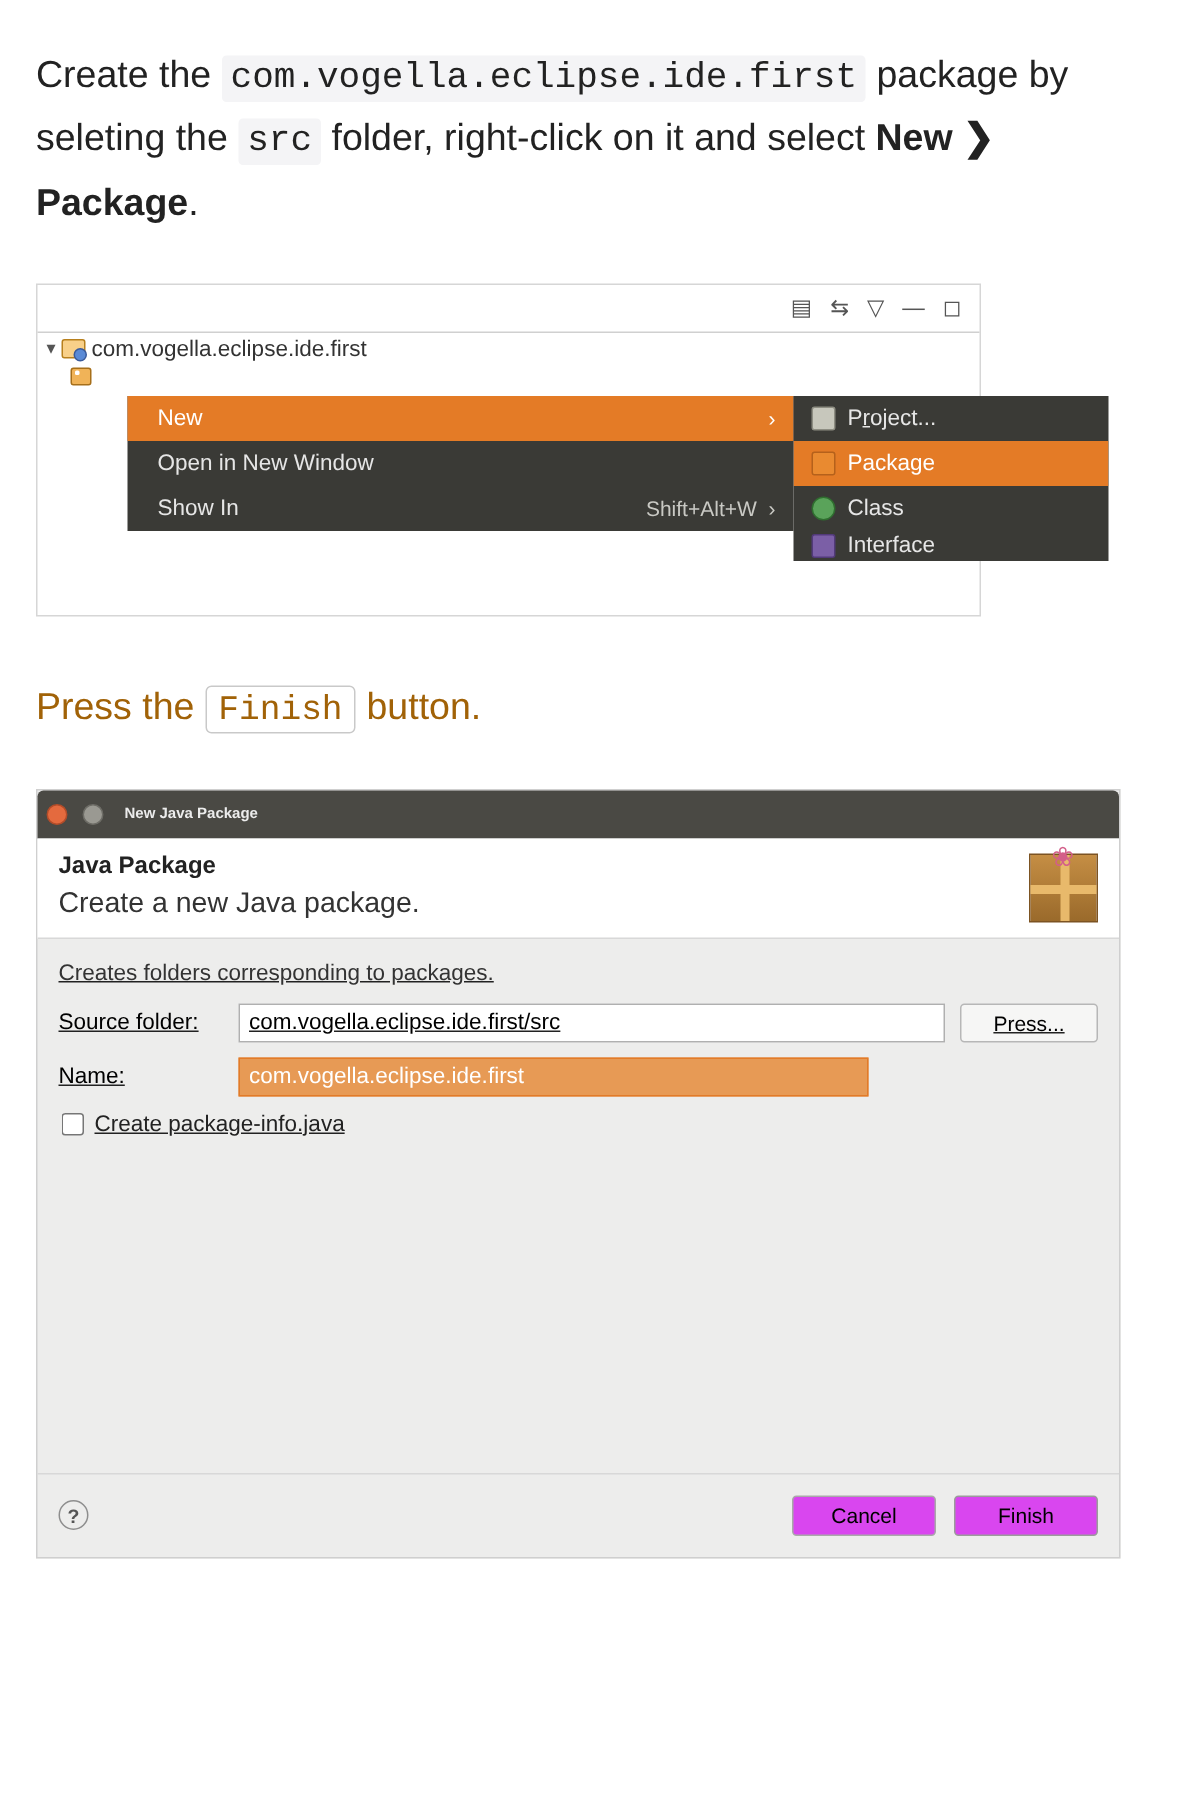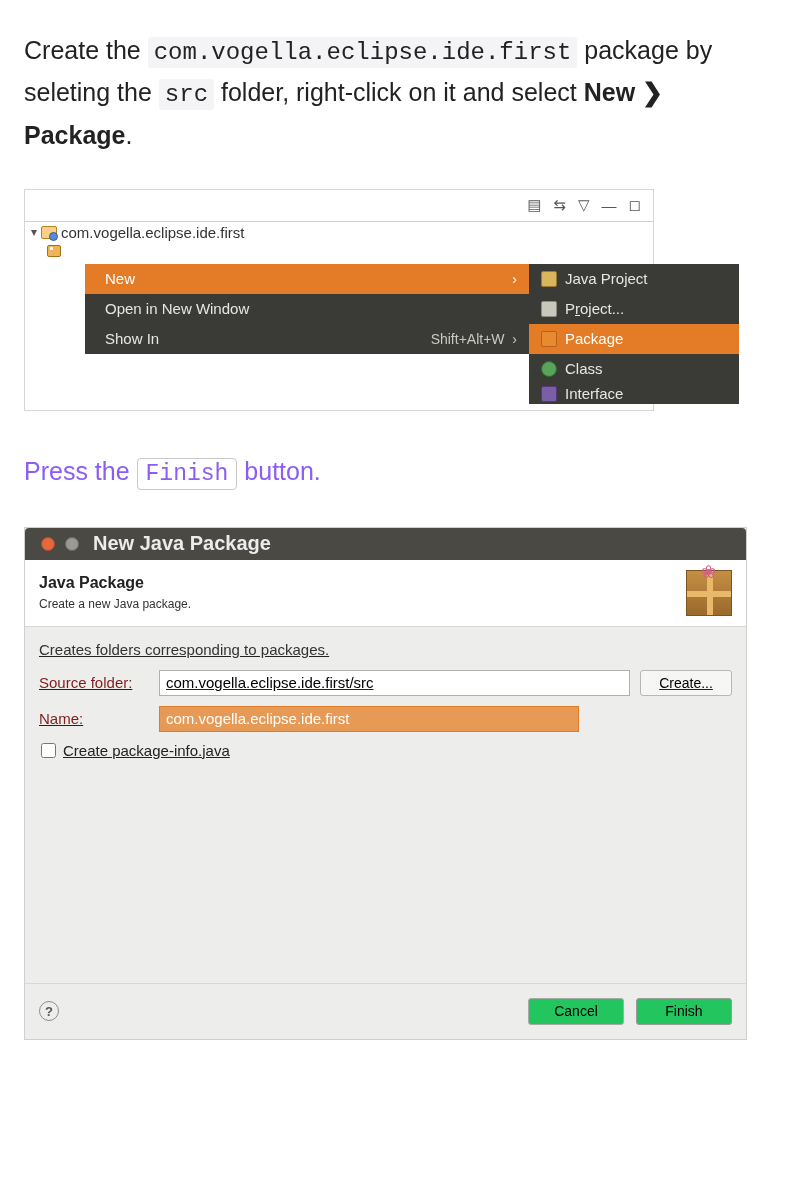--- a/index.html
+++ b/index.html
@@ -122,53 +122,53 @@
   .ctx2 .ic.pkg { background:#e98a30; border-color:#b5611b; }
   .ctx2 .ic.cls { background:#5aa35a; border-color:#2f6d2f; border-radius:50%;}
   .ctx2 .ic.ifc { background:#7b5fa6; border-color:#523a7a; border-radius:2px;}
   .ctx2 .ic.jp { background:#d9b55e; border-color:#9b7a2f; }
   .ctx2 .ic.pj { background:#c7c7bc; border-color:#8d8d82;}
   .ctx2 .ctx-row.cut{ height:20px; overflow:hidden; }
   .underline-first { text-decoration: underline; text-decoration-color: inherit; }
 
   
   .para2 {
-    font-size: 25px; line-height: 1.6; color: #8b5cf6;
+    font-size: 25px; line-height: 1.6; color: #a16207;
     margin-bottom: 34px;
   }
   .btn-inline {
     font-family: "Courier New", monospace;
     border: 1px solid #c9c9c9; border-radius: 4px;
     padding: 2px 8px; font-size: 23px; background:#fff;
   }
 
   
   .dialog {
     border: 1px solid #cfcfcf;
     width: 723px;
     font-size: 15px;
     background: #ededec;
   }
   .titlebar {
     height: 32px; background: #4a4944; color: #ececec;
     display: flex; align-items: center; gap: 10px;
-    padding: 0 16px; font-weight: bold; font-size: 20px;
+    padding: 0 6px; font-weight: bold; font-size: 10px;
     border-top-left-radius: 4px; border-top-right-radius:4px;
   }
   .wbtn { width:14px; height:14px; border-radius:50%; display:inline-block;}
   .wbtn.close { background:#e46a3e; border:1px solid #b34c29;}
   .wbtn.min { background:#9a9992; border:1px solid #6d6c66;}
   .titlebar .ttl { margin-left:4px; }
   .dlg-head {
     display: flex; align-items: center; background:#fff;
     padding: 10px 14px; border-bottom:1px solid #d8d8d8;
   }
   .dlg-head .txt { flex:1; }
   .dlg-head .h1 { font-weight:bold; font-size:16px; margin-bottom:5px;}
-  .dlg-head .sub { color:#333; font-size:12px;}
+  .dlg-head .sub { color:#333; font-size:19px;}
   .gift {
     width:46px; height:46px;
     background: linear-gradient(#c58e44,#9a6a2b);
     border:1px solid #7c5322; position:relative;
   }
   .gift::before{
     content:""; position:absolute; left:20px; top:0; width:6px; height:100%;
     background:#e8b96b;
   }
   .gift::after{
@@ -177,21 +177,21 @@
   }
   .gift .bow{
     position:absolute; top:-10px; left:14px; color:#d35e89; font-size:18px;
   }
   .dlg-body {
     padding: 14px;
     text-decoration: underline;
   }
   .hint { margin-bottom:12px; color:#333; }
   .frow { display:flex; align-items:center; gap:10px; margin-bottom:10px; }
-  .flabel { width:110px; color:#7f1d1d; }
+  .flabel { width:110px; color:#000000; }
   .finput {
     flex:1; height:26px; border:1px solid #b0b0b0; background:#fff;
     padding: 3px 6px; font-size:15px;
   }
   .sel-wrap {
     flex:1; max-width: 420px;
   }
   .sel-input {
     width:100%; height:26px; border:1px solid #e27b28;
     padding:3px 6px; font-size:15px; color:#fff;
@@ -207,21 +207,21 @@
     display:flex; align-items:center; padding:14px;
     border-top:1px solid #d8d8d8; margin-top: 210px;
   }
   .help {
     width:20px; height:20px; border:1px solid #8e8e8e; border-radius:50%;
     display:flex; align-items:center; justify-content:center;
     font-size:13px; color:#555; font-weight:bold;
   }
   .spacer{ flex:1; }
   .dbtn {
-    width:96px; height:27px; border:1px solid #a9a9a9; background:#22c55e;
+    width:96px; height:27px; border:1px solid #a9a9a9; background:#d946ef;
     border-radius:3px; font-size:14px; margin-left:12px;
   }
   .dbtn.primary{ border:1px solid #9b9b9b; }
 </style>
 </head>
 <body>
 
 <p class="intro">
   <span>Create the </span>
   <span class="code-inline">com.vogella.eclipse.ide.first</span>
@@ -263,24 +263,20 @@
         <span>Open in New Window</span>
       </div>
       <div class="ctx-row">
         <span>Show In</span>
         <span class="shortcut"><span>Shift+Alt+W</span>&nbsp;&nbsp;›</span>
       </div>
     </div>
 
     <div class="ctx2">
       <div class="ctx-row">
-        <span class="ic jp"></span>
-        <span>Java Project</span>
-      </div>
-      <div class="ctx-row">
         <span class="ic pj"></span>
         <span>P<span class="underline-first">r</span>oject...</span>
       </div>
       <div class="ctx-row hl">
         <span class="ic pkg"></span>
         <span>Package</span>
       </div>
       <div class="ctx-row">
         <span class="ic cls"></span>
         <span>Class</span>
@@ -312,21 +308,21 @@
     </div>
     <div class="gift">
         <span class="bow">❀</span>
       </div>
   </div>
   <div class="dlg-body">
     <div class="hint">Creates folders corresponding to packages.</div>
     <div class="frow">
       <div class="flabel">Source folder:</div>
       <input class="finput" value="com.vogella.eclipse.ide.first/src" style="">
-      <button class="browse">Create...</button>
+      <button class="browse">Press...</button>
     </div>
     <div class="frow">
       <div class="flabel">Name:</div>
       <div class="sel-wrap">
         <input class="sel-input" value="com.vogella.eclipse.ide.first" style="">
       </div>
     </div>
     <div class="chkrow">
       <input type="checkbox" style="">
       <span>Create package-info.java</span>

